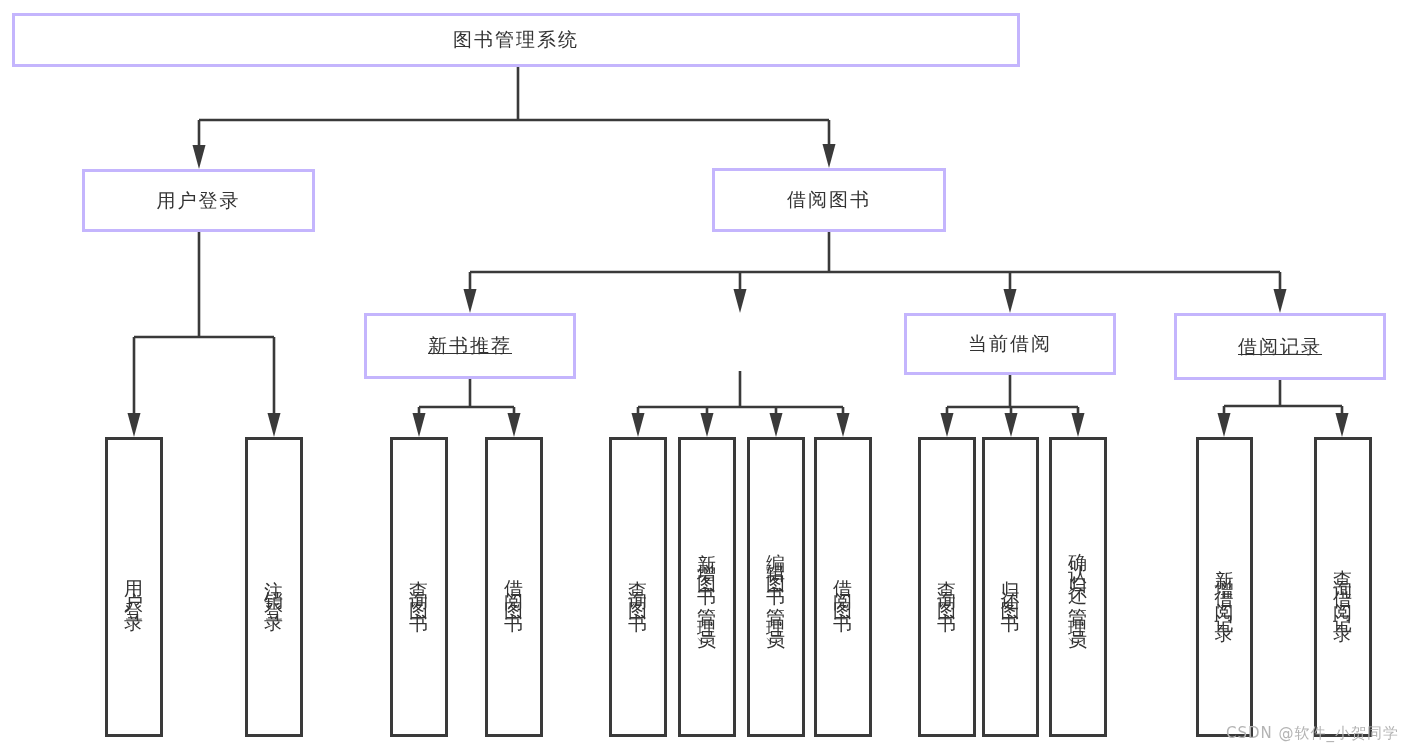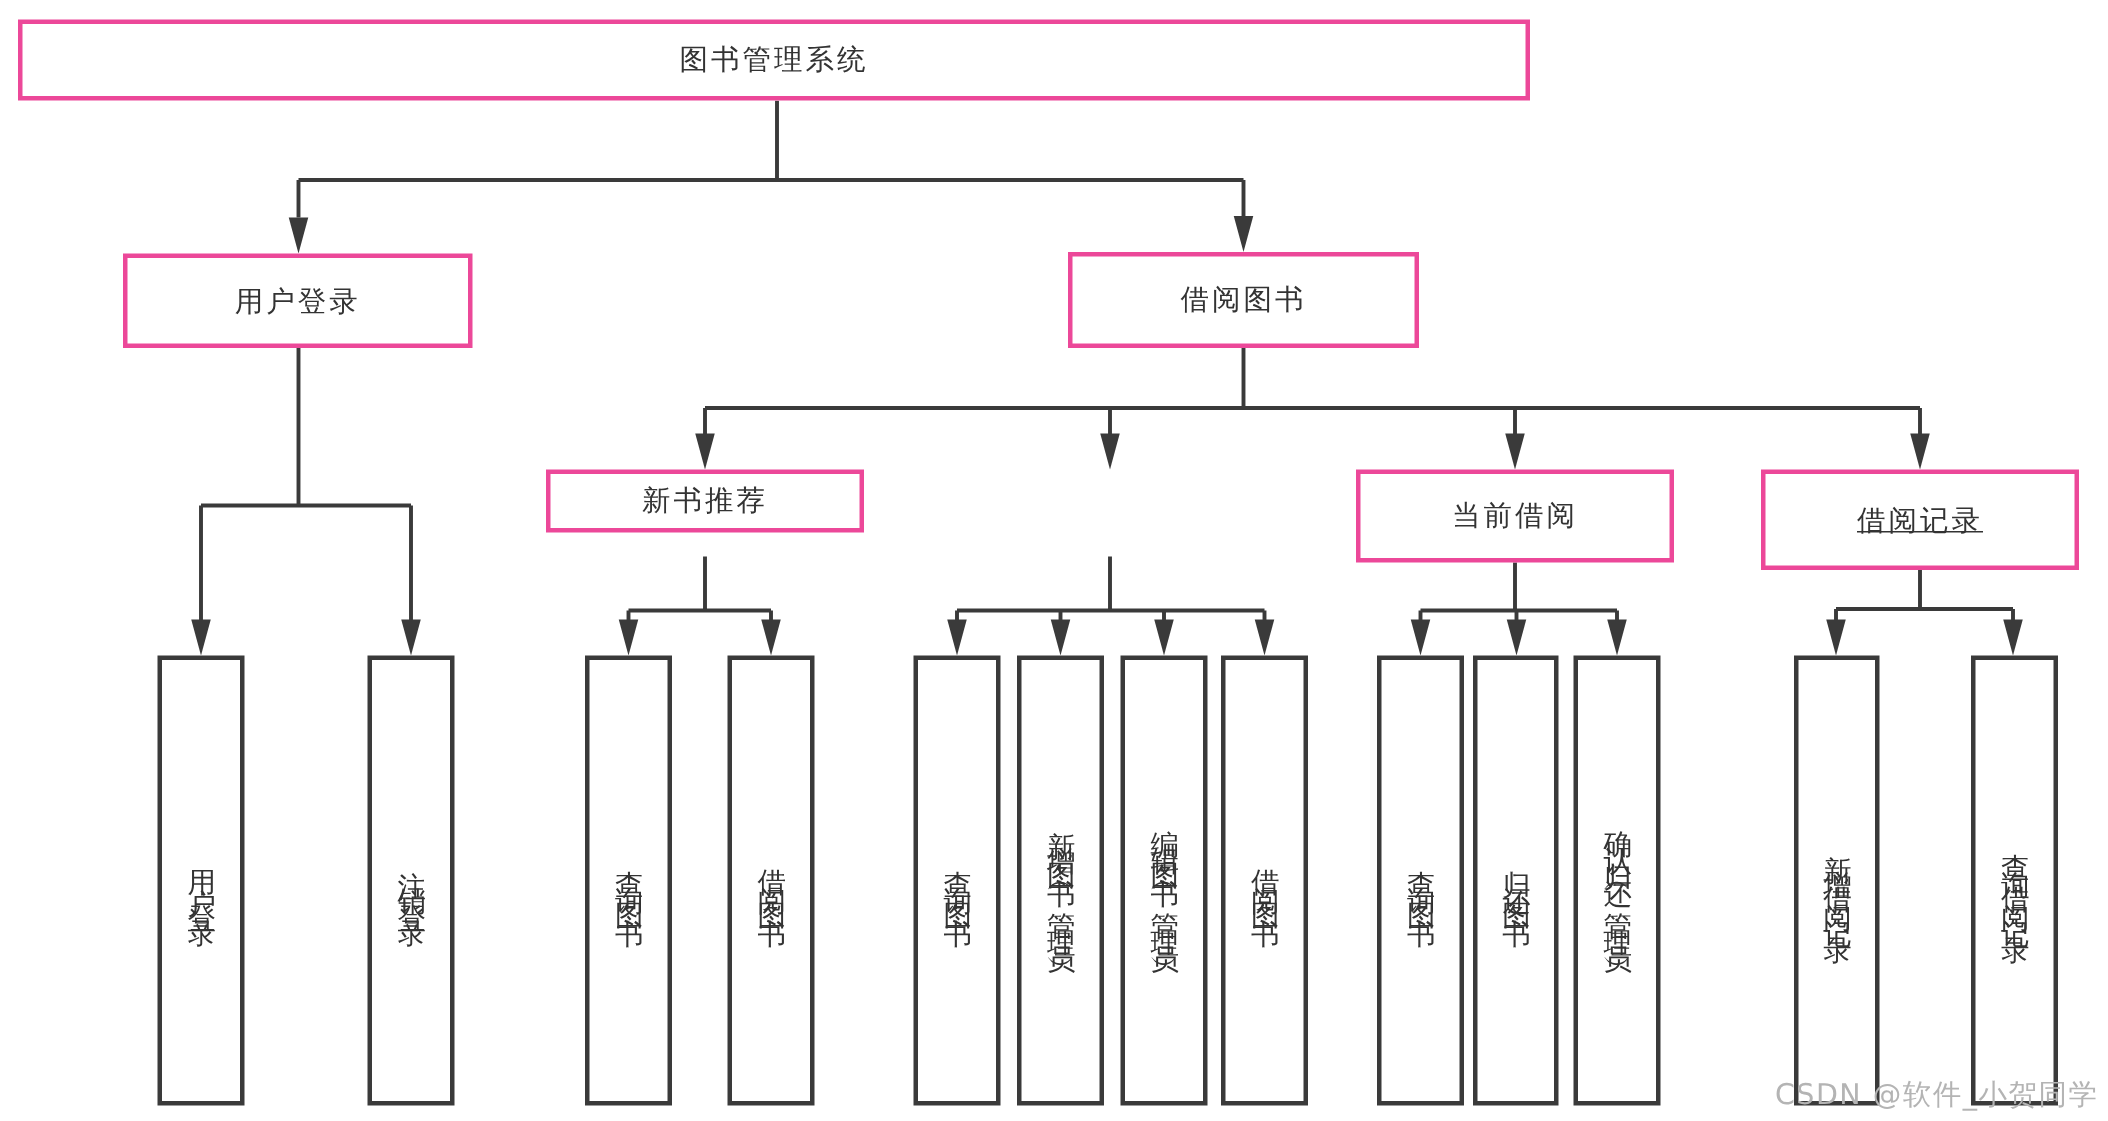--- a/index.html
+++ b/index.html
@@ -17,21 +17,21 @@
   }
   .edges {
     position: absolute;
     left: 0;
     top: 0;
     z-index: 0;
   }
   .box {
     position: absolute;
     box-sizing: border-box;
-    border: 3px solid #ec4899;
+    border: 3px solid #c4b5fd;
     background: #ffffff;
     color: #333333;
     display: flex;
     align-items: center;
     justify-content: center;
     font-size: 19px;
     letter-spacing: 2px;
     z-index: 1;
     white-space: nowrap;
   }
@@ -49,21 +49,21 @@
     font-size: 19px;
     letter-spacing: 11px;
     line-height: 1;
     z-index: 1;
   }
   .watermark {
     position: absolute;
     right: 6px;
     bottom: 4px;
     color: #b4b4b4;
-    font-size: 19px;
+    font-size: 15px;
     letter-spacing: 1px;
     z-index: 2;
     white-space: nowrap;
   }
 </style>
 </head>
 <body>
 
 <div class="stage">
 
@@ -105,21 +105,21 @@
       <polygon points="1217.5,413 1230.5,413 1224,437"></polygon>
       <polygon points="1335.5,413 1348.5,413 1342,437"></polygon>
     </g>
   </svg>
 
   <div class="box" style="left:12px; top:13px; width:1008px; height:54px;">图书管理系统</div>
 
   <div class="box" style="left:82px; top:169px; width:233px; height:63px;">用户登录</div>
   <div class="box" style="left:712px; top:168px; width:234px; height:64px;">借阅图书</div>
 
-  <div class="box" style="left:364px; top:313px; width:212px; height:42px;">新书推荐</div>
+  <div class="box" style="left:364px; top:313px; width:212px; height:66px;text-decoration:underline;">新书推荐</div>
   <div class="box" style="left:904px; top:313px; width:212px; height:62px;">当前借阅</div>
   <div class="box" style="left:1174px; top:313px; width:212px; height:67px;text-decoration:underline;">借阅记录</div>
 
   <div class="vbox" style="left:105px; top:437px; width:58px; height:300px;">用户登录</div>
   <div class="vbox" style="left:245px; top:437px; width:58px; height:300px;">注销登录</div>
 
   <div class="vbox" style="left:390px; top:437px; width:58px; height:300px;">查询图书</div>
   <div class="vbox" style="left:485px; top:437px; width:58px; height:300px;">借阅图书</div>
 
   <div class="vbox" style="left:609px; top:437px; width:58px; height:300px;">查询图书</div>

